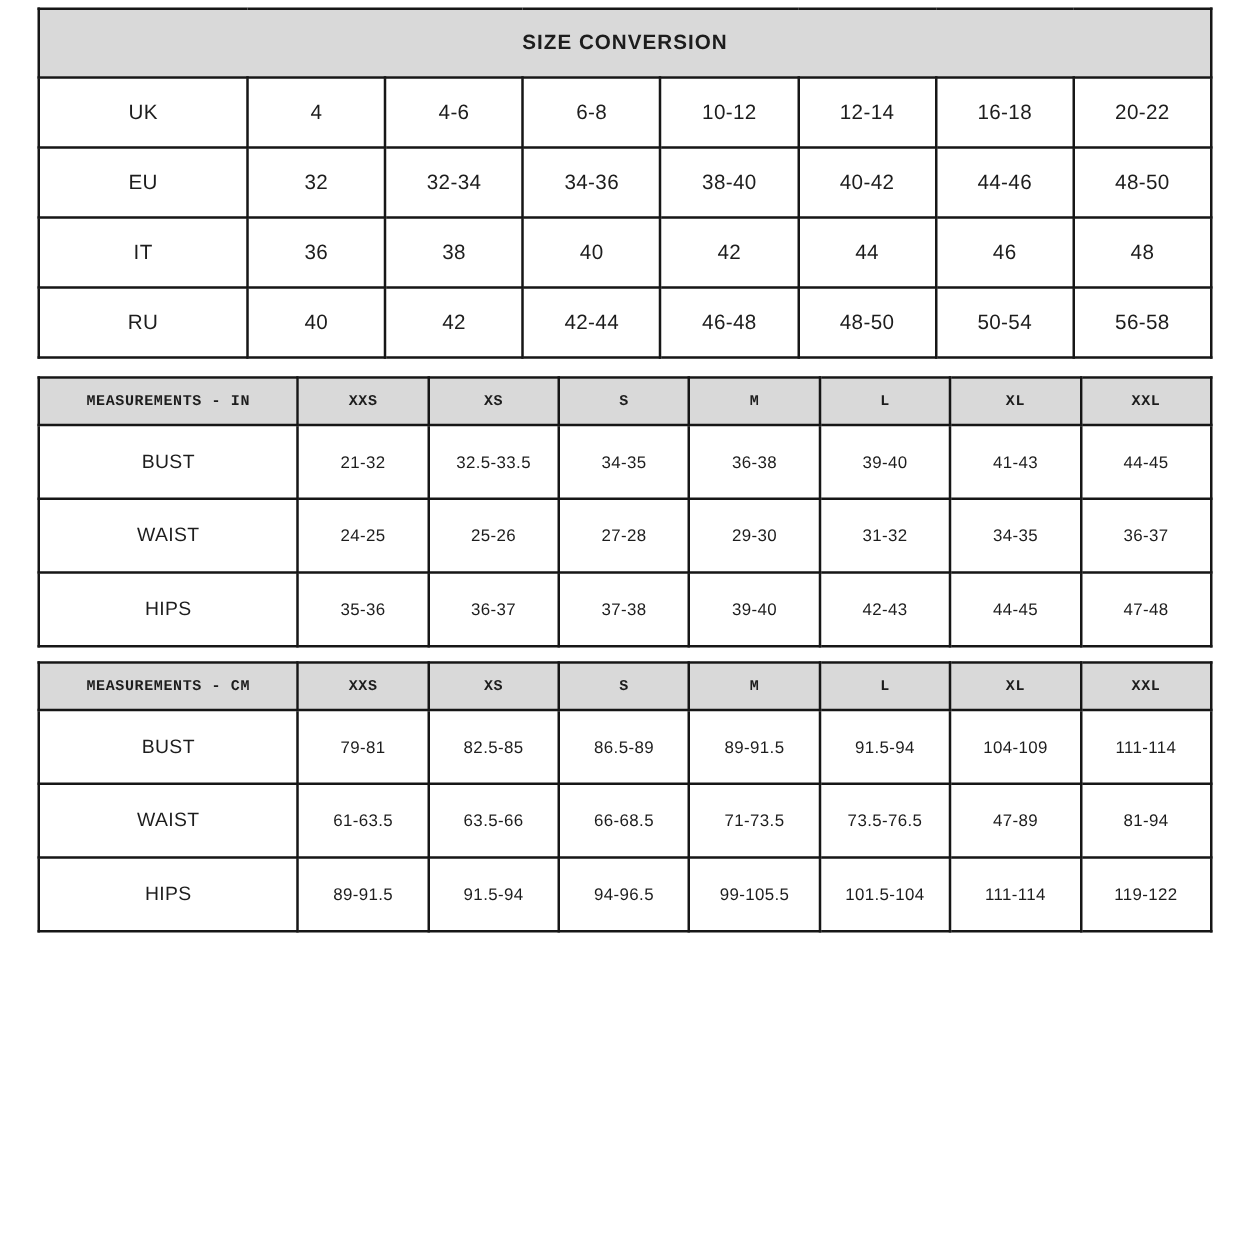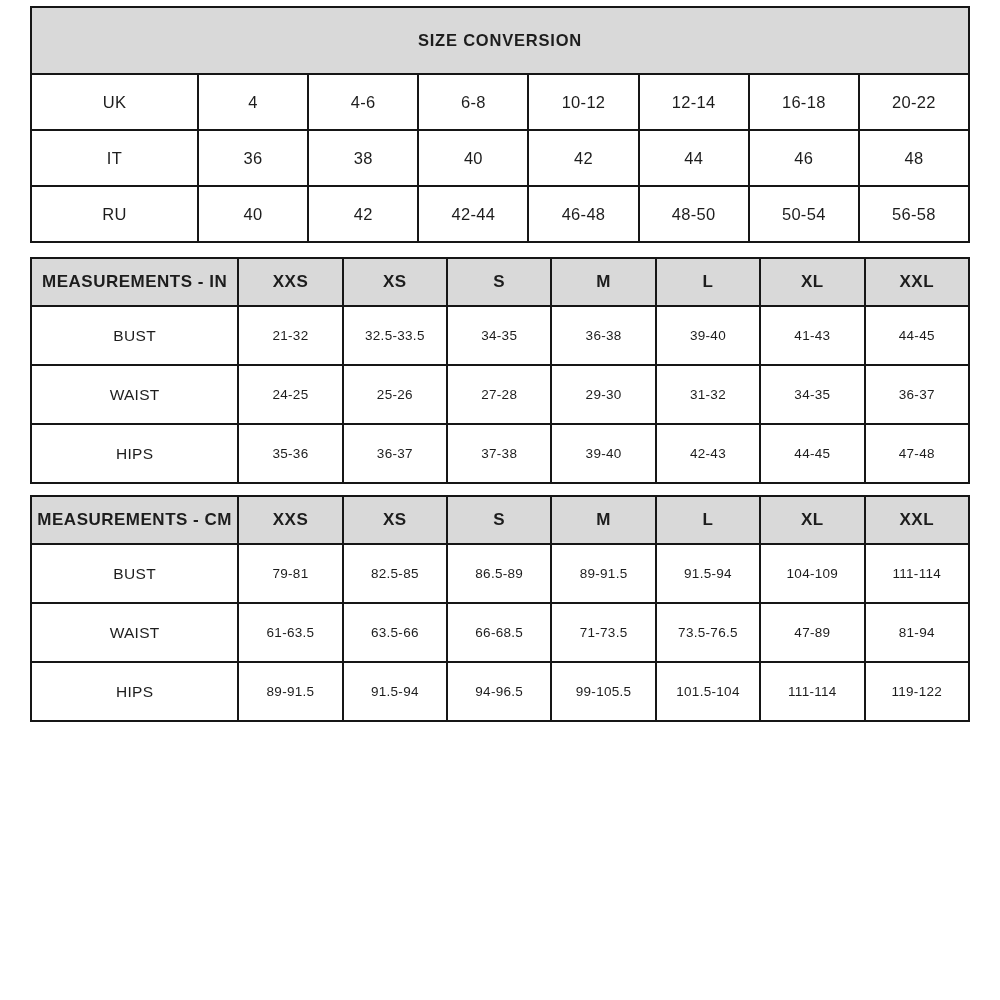--- a/index.html
+++ b/index.html
@@ -29,31 +29,32 @@
     vertical-align: middle;
     padding: 2px;
     overflow: hidden;
     letter-spacing: 0.3px;
   }
   
   .t1 .band-cell {
     background: #d9d9d9;
     font-weight: 700;
     font-size: 16.5px;
-    height: 67px;
+    height: 55px;
     letter-spacing: 0.8px;
   }
   .t1 td { font-size: 16.5px; font-weight: 400; height: 56px; }
   
   .t2 thead th {
     background: #d9d9d9;
     font-weight: 700;
-    font-size: 17px;
-    height: 48px;
+    font-size: 12px;
+    height: 38px;
     letter-spacing: 0.5px;
+    font-family: Liberation Mono, monospace;
   }
   .t2 td { font-size: 13.5px; font-weight: 400; height: 59px; }
   .t2 td.row-label { font-size: 15.5px; }
   .gap-1 { height: 14px; }
   .gap-2 { height: 11px; }
 </style>
 </head>
 <body>
 
 <div class="page">
@@ -78,20 +79,30 @@
     <tbody>
         <tr>
           <td class="row-label">UK</td>
           <td>4</td>
           <td>4-6</td>
           <td>6-8</td>
           <td>10-12</td>
           <td>12-14</td>
           <td>16-18</td>
           <td>20-22</td>
+        </tr>
+        <tr>
+          <td class="row-label">EU</td>
+          <td>32</td>
+          <td>32-34</td>
+          <td>34-36</td>
+          <td>38-40</td>
+          <td>40-42</td>
+          <td>44-46</td>
+          <td>48-50</td>
         </tr>
         <tr>
           <td class="row-label">IT</td>
           <td>36</td>
           <td>38</td>
           <td>40</td>
           <td>42</td>
           <td>44</td>
           <td>46</td>
           <td>48</td>

